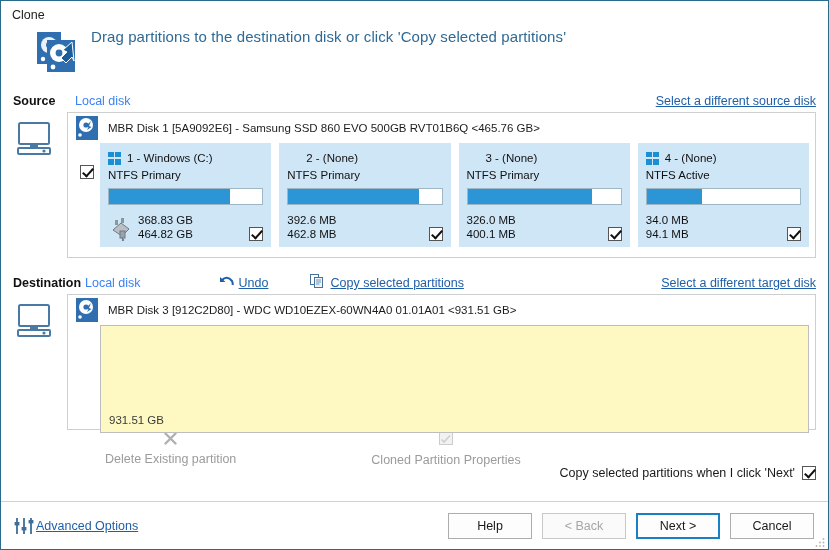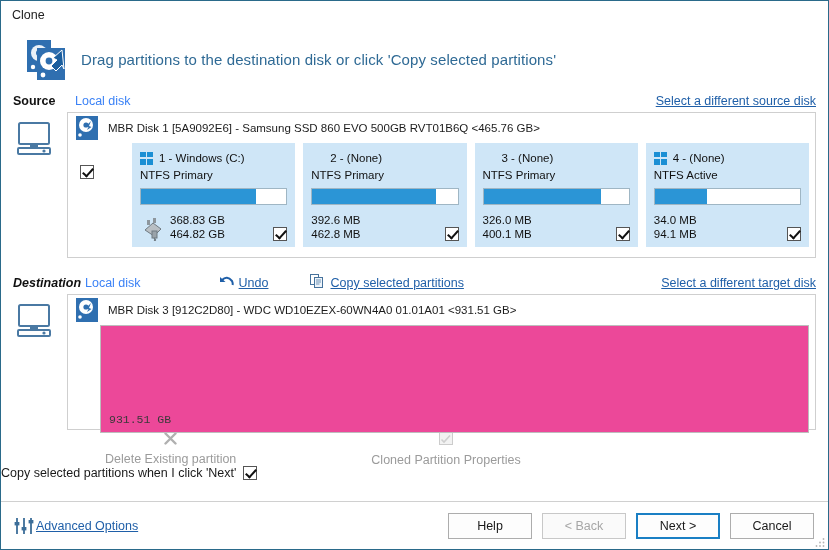--- a/index.html
+++ b/index.html
@@ -34,22 +34,22 @@
     align-items: center;
     padding-left: 11px;
     box-sizing: border-box;
     font-size: 12.5px;
     color: #222;
   }
   
   .banner {
     flex: 0 0 62px;
     display: flex;
-    align-items: center;
-    padding-left: 22px;
+    align-items: flex-start;
+    padding-left: 32px;
     box-sizing: border-box;
   }
   .banner-icon {
     width: 46px;
     height: 46px;
     flex: 0 0 46px;
     position: relative;
     margin-right: 12px;
   }
   .banner-text {
@@ -131,21 +131,20 @@
   .disk-title-text {
     font-size: 11.5px;
     color: #1c1c1c;
     white-space: nowrap;
   }
   .disk-body {
     display: flex;
     padding: 0 6px 10px 6px;
     box-sizing: border-box;
     align-items: flex-start;
-    gap: 32px;
   }
   .sel-all-box {
     width: 26px;
     flex: 0 0 26px;
     display: flex;
     justify-content: center;
     padding-top: 22px;
     box-sizing: border-box;
   }
   .partitions {
@@ -218,25 +217,24 @@
     left: 4px; top: 0px;
     width: 4px; height: 9px;
     border: solid #111;
     border-width: 0 2px 2px 0;
     transform: rotate(42deg);
   }
   
   .dest-panel-inner {
     margin: 0 6px 6px 32px;
     height: 108px;
-    background: #ec4899;
+    background: #fef9c3;
     border: 1px solid #bdbdbd;
     box-sizing: border-box;
     position: relative;
-    font-family: Liberation Mono, monospace;
   }
   .dest-size {
     position: absolute;
     left: 8px;
     bottom: 6px;
     font-size: 11.5px;
     color: #3a3a3a;
   }
   
   .actions-row {
@@ -254,21 +252,21 @@
     color: #9b9b9b;
     font-size: 12.5px;
     flex-direction: column;
   }
   .action-item.second { margin-left: 135px; }
   .x-icon { width: 13px; height: 13px; flex: 0 0 13px; }
   .prop-icon { width: 14px; height: 13px; flex: 0 0 14px; }
   .copy-opt-row {
     display: flex;
     align-items: center;
-    justify-content: flex-start;
+    justify-content: flex-end;
     padding-right: 12px;
     height: 22px;
     gap: 7px;
     font-size: 12.5px;
     color: #1a1a1a;
   }
   
   .footer {
     flex: 0 0 48px;
     border-top: 1px solid #d0d0d0;
@@ -478,21 +476,21 @@
                 <span class="part-check cb checked"></span>
               </div>
             </div>
 
           </div>
         </div>
       </div>
     </div>
 
     <div class="sec-head" style="margin-top:14px;">
-      <span class="sec-label" style="width:72px;font-style:italic;">Destination</span>
+      <span class="sec-label" style="width:72px;">Destination</span>
       <span class="sec-sub">Local disk</span>
 
       <span class="inline-link" style="margin-left:78px;">
         <span>
           <svg width="15" height="13" viewBox="0 0 15 13">
             <path d="M3 5 q5 -5 10 1 q1 2 0.6 4" fill="none" stroke="#1f5fa8" stroke-width="2"></path>
             <path d="M1 2 L1 7 L6.5 7 Z" fill="#1f5fa8"></path>
           </svg>
         </span>
         <span class="link">Undo</span>

